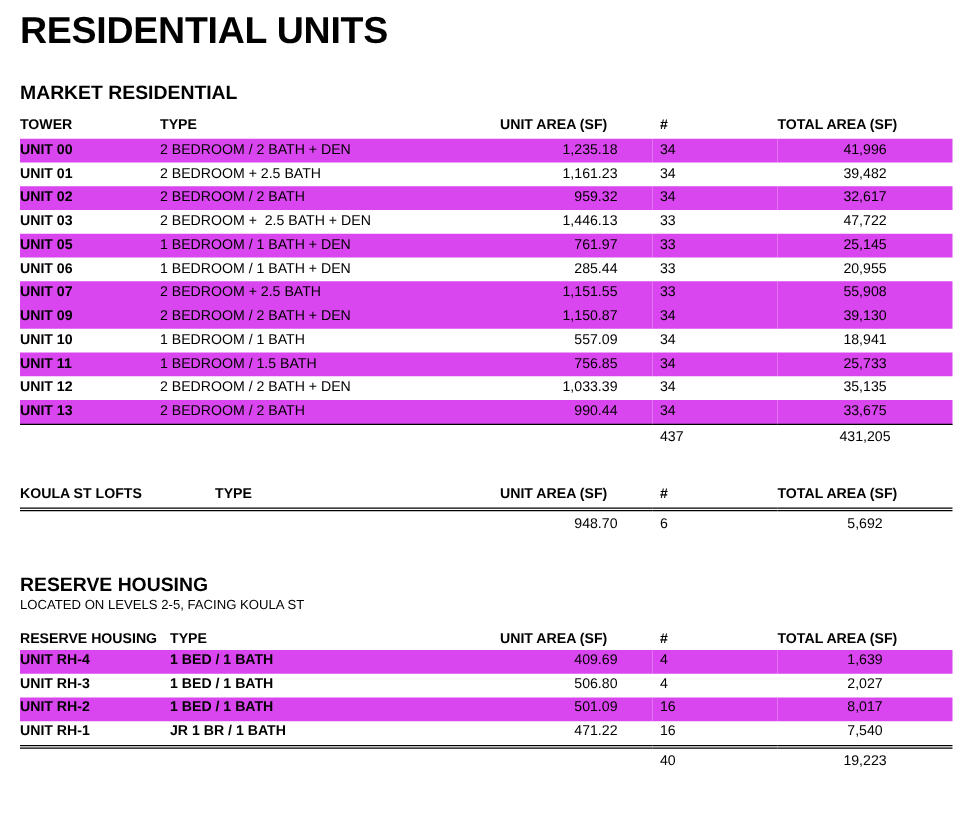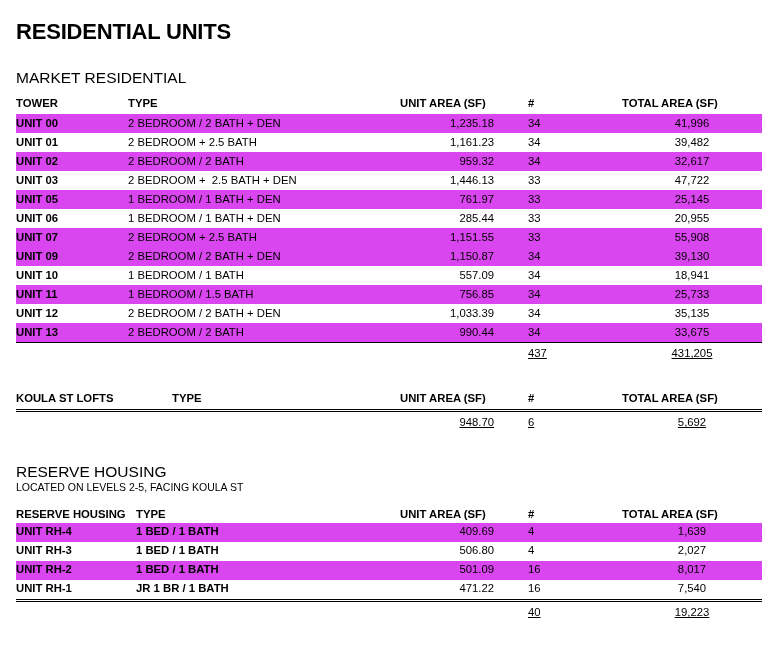--- a/index.html
+++ b/index.html
@@ -18,30 +18,30 @@
   .page {
     position: relative;
     width: 772px;
     height: 670px;
     box-sizing: border-box;
     padding: 0 10px 0 16px;
   }
 
   
   .doc-title {
-    font-size: 22px;
+    font-size: 30px;
     font-weight: bold;
     letter-spacing: -0.2px;
     line-height: 1;
-    padding-top: 21px;
+    padding-top: 10px;
     margin: 0 0 26px 0;
   }
   .section-heading {
     font-size: 15.5px;
-    font-weight: normal;
+    font-weight: bold;
     line-height: 1.1;
     margin: 0 0 9px 0;
   }
   .section-sub {
     font-size: 10.5px;
     font-weight: normal;
     line-height: 1.1;
     margin: -7px 0 10px 0;
   }
 
@@ -76,21 +76,20 @@
   .c-count  { text-align: left; padding-left: 6px !important; }
   .c-total  { text-align: center; }
 
   tr.shaded td { background: #d946ef; margin-top: 31px; }
 
   
   tr.subtotal td {
     height: 20px;
     border-top: 1px solid #000;
     padding-top: 1px !important;
-    text-decoration: underline;
   }
   tr.subtotal.double td {
     border-top: 3px double #000;
   }
 
   
   .market col.w-name  { width: 112px; }
   .market col.w-type  { width: 272px; }
   .market col.w-area  { width: 122px; }
   .market col.w-count { width: 100px; }

